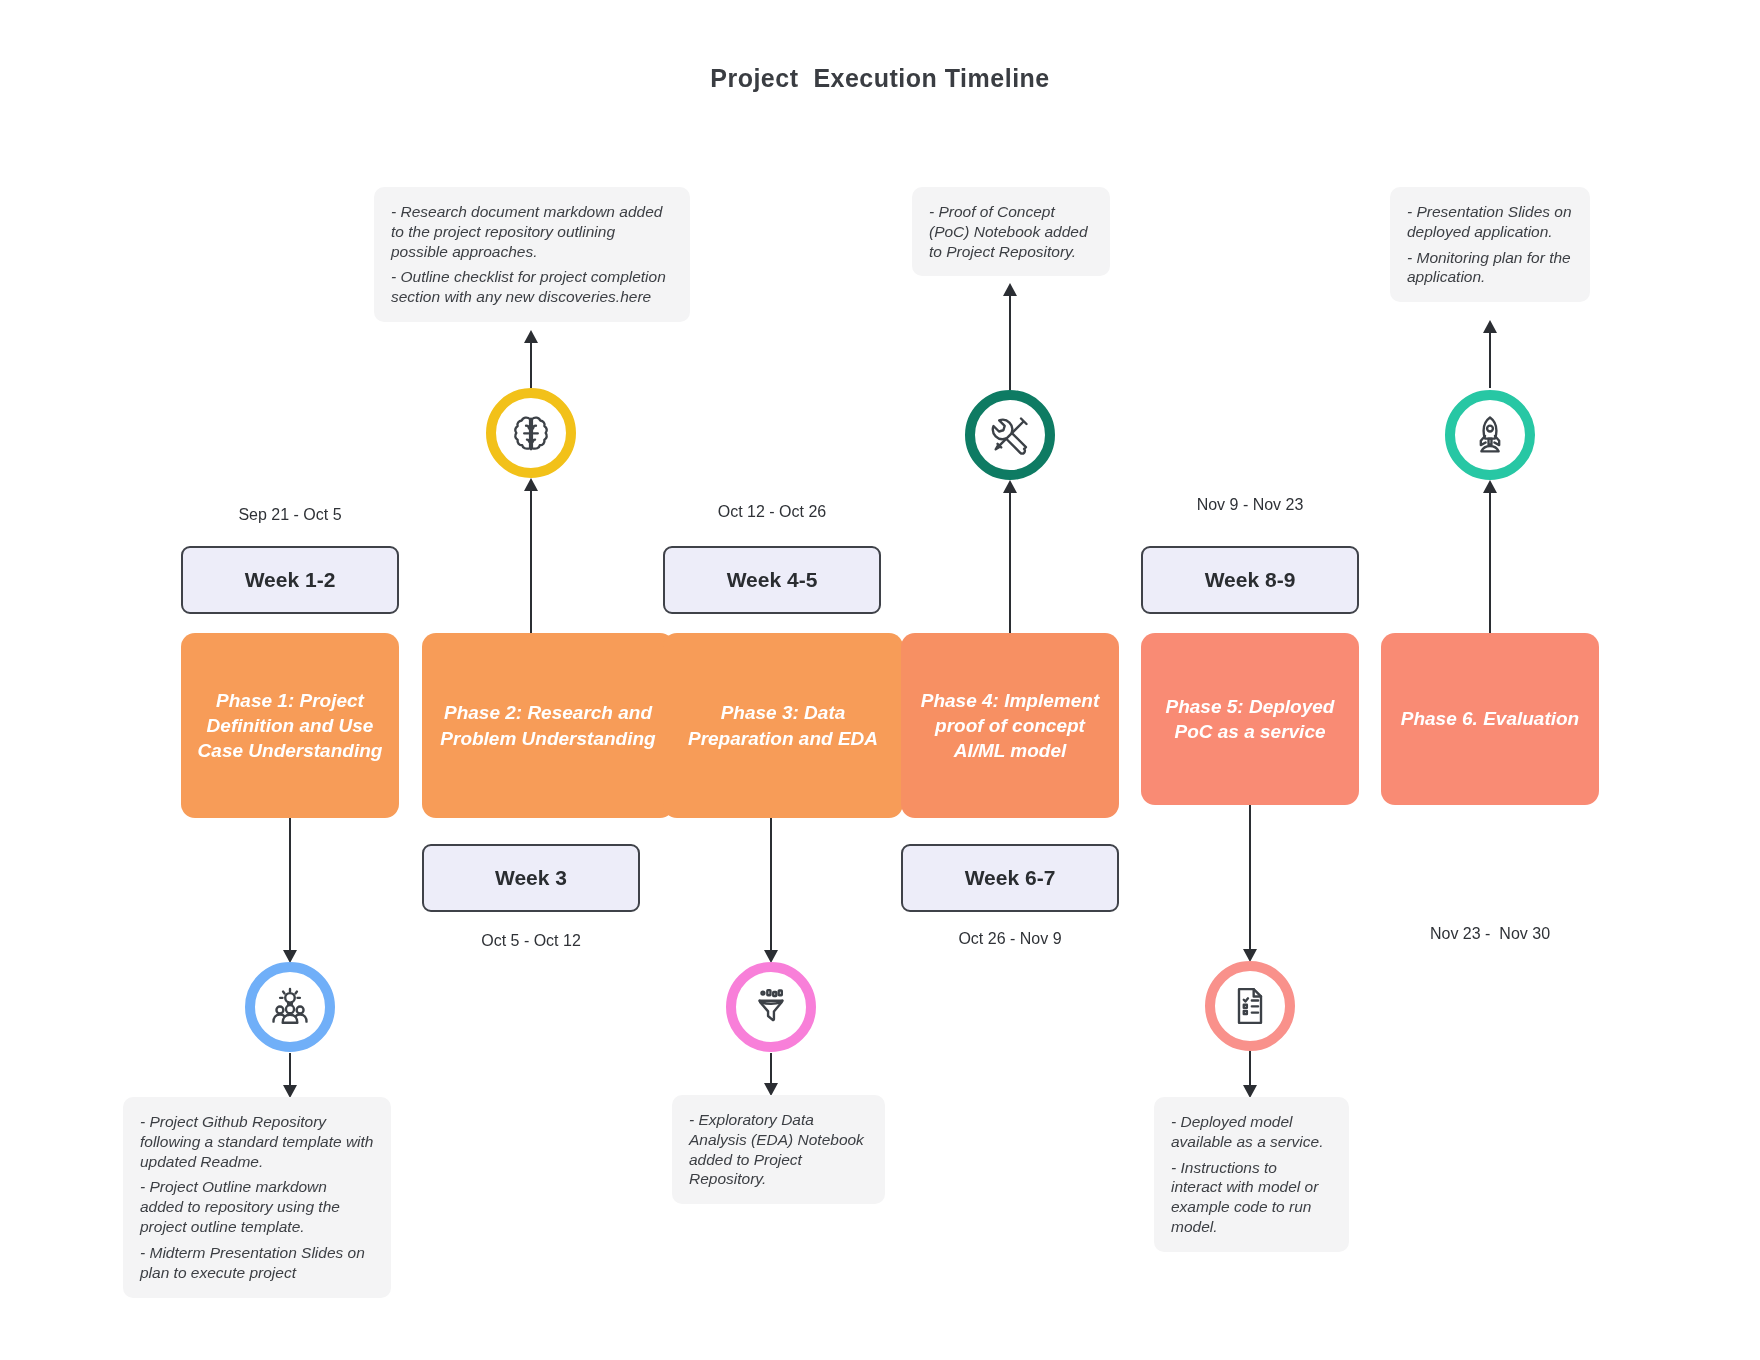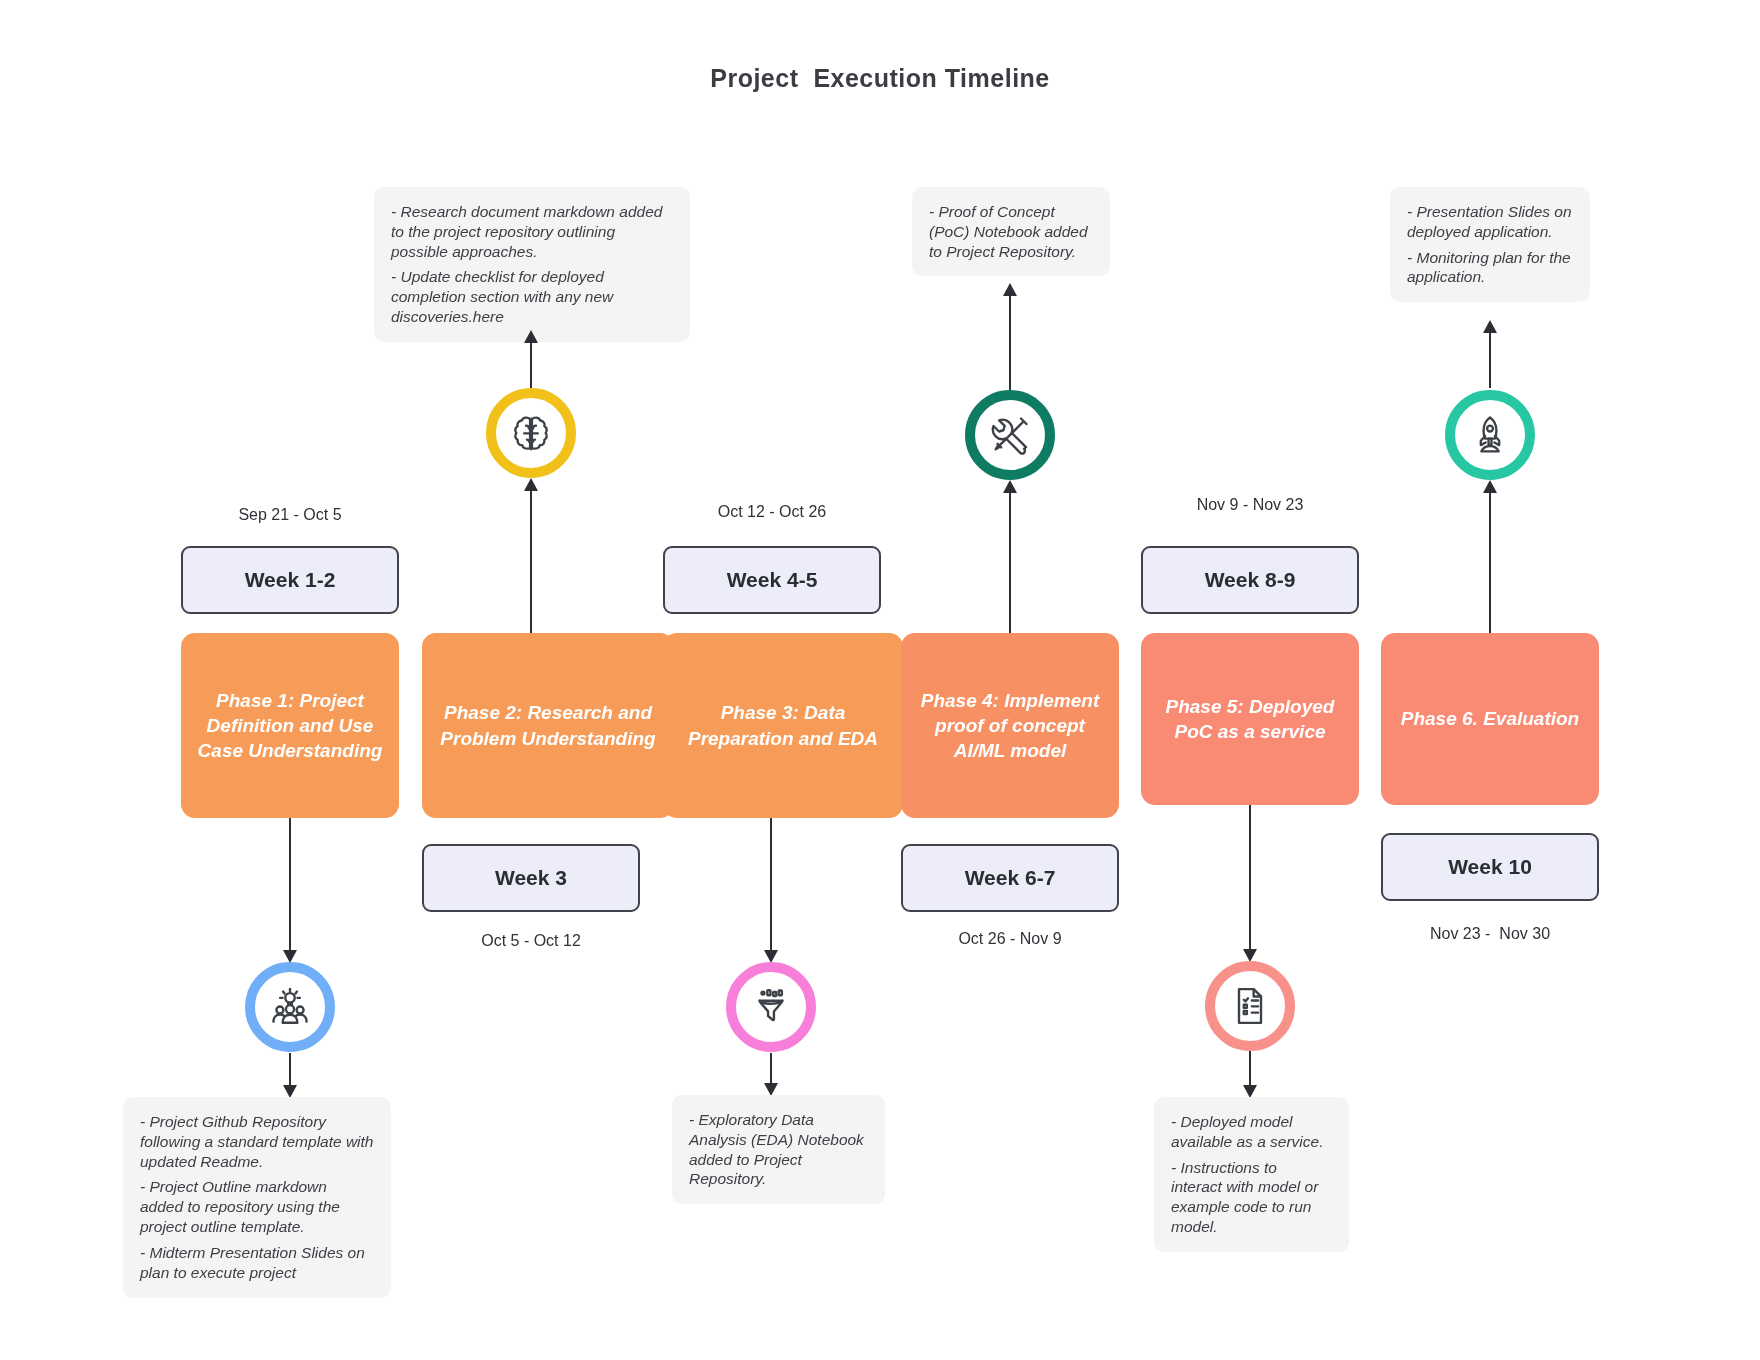--- a/index.html
+++ b/index.html
@@ -80,21 +80,21 @@
   <div class="vline" style="left:289px;top:1053px;height:32px;"></div>
   <div class="ah-down" style="left:283px;top:1085px;"></div>
   <div class="note" style="left:123px;top:1097px;width:268px;">
     <p>- Project Github Repository following a standard template with updated Readme.</p>
     <p>- Project Outline markdown added to repository using the project outline template.</p>
     <p>- Midterm Presentation Slides on plan to execute project</p>
   </div>
 
   <div class="note" style="left:374px;top:187px;width:316px;">
     <p>- Research document markdown added to the project repository outlining possible approaches.</p>
-    <p>- Update checklist for deployed completion section with any new discoveries.here</p>
+    <p>- Outline checklist for project completion section with any new discoveries.here</p>
   </div>
   <div class="ah-up" style="left:524px;top:330px;"></div>
   <div class="vline" style="left:530px;top:342px;height:46px;"></div>
   <div class="ring r-yellow" style="left:486px;top:388px;">
     <svg viewBox="0 0 24 24">
       <path d="M11.5 4.5C10 3 7.5 3.5 7 5.2 5.3 5.3 4.2 6.7 4.7 8.3 3.3 9 3 10.8 4 12c-1 1.2-.7 3 .7 3.7-.3 1.6.8 3 2.5 3 .3 1.5 2 2.3 4.3 1.5z"></path>
       <path d="M12.5 4.5C14 3 16.5 3.5 17 5.2c1.7.1 2.8 1.5 2.3 3.1 1.4.7 1.7 2.5.7 3.7 1 1.2.7 3-.7 3.7.3 1.6-.8 3-2.5 3-.3 1.5-2 2.3-4.3 1.5z"></path>
       <path d="M12 4.2v16.6"></path>
       <path d="M9.3 8c1 0 1.6.6 1.6 1.5M14.7 8c-1 0-1.6.6-1.6 1.5M8.3 12.2H10.6M13.4 12.2h2.3M9.8 15.6c.7 0 1.1.4 1.1 1M14.2 15.6c-.7 0-1.1.4-1.1 1"></path>
     </svg>
@@ -177,16 +177,15 @@
       <path d="M12 2.5c2.3 1.6 3.5 4.2 3.5 7.2 0 1.6-.3 3-.8 4.3h-5.4c-.5-1.3-.8-2.7-.8-4.3 0-3 1.2-5.6 3.5-7.2z"></path>
       <circle cx="12" cy="8.5" r="1.6"></circle>
       <path d="M9.3 12.5L7 15.1v2.4l2.6-1.4M14.7 12.5l2.3 2.6v2.4l-2.6-1.4"></path>
       <path d="M11.2 14h1.6v3.2h-1.6z"></path>
       <path d="M7.3 20.9c.8-1.8 2.6-2.9 4.7-2.9s3.9 1.1 4.7 2.9z"></path>
     </svg>
   </div>
   <div class="ah-up" style="left:1483px;top:480px;"></div>
   <div class="vline" style="left:1489px;top:492px;height:141px;"></div>
   <div class="phase p-salmon" style="left:1381px;top:633px;width:218px;height:172px;">Phase 6. Evaluation</div>
-  <div class="week" style="left:1381px;top:833px;">Week 10</div>
   <div class="date" style="left:1381px;top:920px;">Nov 23 -  Nov 30</div>
 
 </div>
 
 </body></html>

